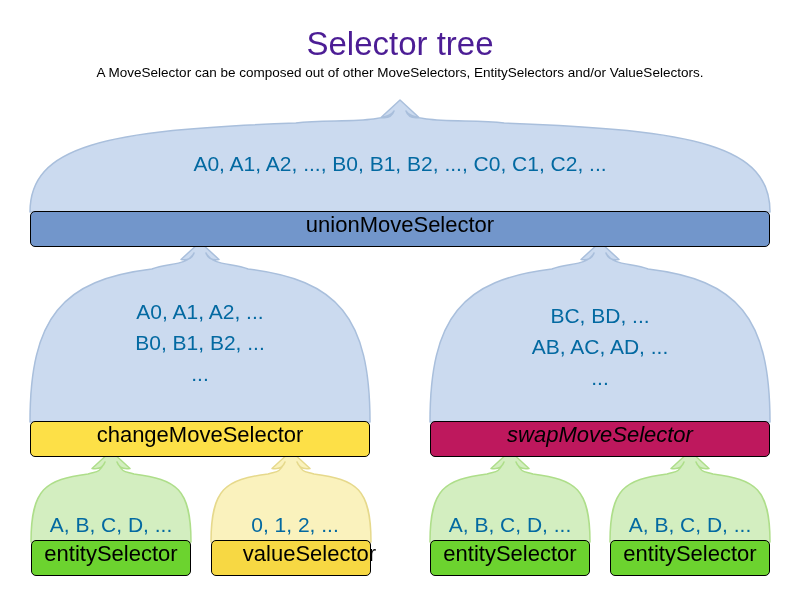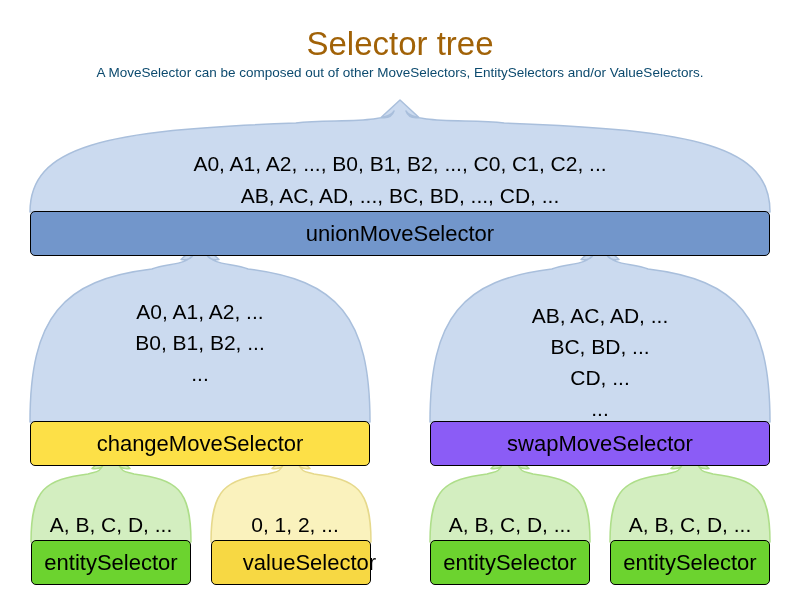--- a/index.html
+++ b/index.html
@@ -3,36 +3,36 @@
 <meta charset="utf-8">
 <style>
   html,body { margin:0; padding:0; background:#ffffff; }
   .stage {
     position:relative; width:800px; height:600px; overflow:hidden;
     font-family:"Liberation Sans","DejaVu Sans",sans-serif; color:#000;
     background:#ffffff;
   }
   .title {
     position:absolute; top:26px; left:0; width:800px;
-    font-size:33px; line-height:36px; text-align:center; color:#a16207;
+    font-size:33px; line-height:36px; text-align:center; color:#4c1d95;
   }
   .subtitle {
     position:absolute; top:64px; left:0; width:800px;
-    font-size:13.5px; line-height:17px; text-align:center; color:#0c4a6e;
+    font-size:13.5px; line-height:17px; text-align:center; color:#000000;
   }
   svg.plumes { position:absolute; left:0; top:0; }
   .plume { stroke-width:1.5; stroke-linejoin:round; }
   .bar {
-    position:absolute; box-sizing:border-box; height:45px;
+    position:absolute; box-sizing:border-box; height:36px;
     border:1.6px solid #000; border-radius:5px;
-    display:flex; align-items:center; justify-content:center;
+    display:flex; align-items:flex-start; justify-content:center;
     font-size:22px; white-space:nowrap;
   }
   .ctext {
-    position:absolute; text-align:center; font-size:21px; color:#000000;
+    position:absolute; text-align:center; font-size:21px; color:#0369a1;
   }
   .ctext div { white-space:nowrap; }
 </style>
 </head>
 <body>
 
 <div class="stage">
 
   <div class="title">Selector tree</div>
   <div class="subtitle">A MoveSelector can be composed out of other MoveSelectors, EntitySelectors and/or ValueSelectors.</div>
@@ -42,42 +42,40 @@
     <path id="plume-change" class="plume" fill="#cbdaef" stroke="#a9bfdc" d="M 30 422 C 30 317.02 62.4 279.915 151.83999999999997 269.055 C 169.04 262.72 187 266 194 253 C 192.5 257.5 188 260.5 181 259.5 L 200 242 L 219 259.5 C 212 260.5 207.5 257.5 206 253 C 213 266 230.96 262.72 248.16 269.055 C 337.6 279.915 370 317.02 370 422 Z"></path>
     <path id="plume-swap" class="plume" fill="#cbdaef" stroke="#a9bfdc" d="M 430 422 C 430 317.02 462.4 279.915 551.84 269.055 C 569.04 262.72 587 266 594 253 C 592.5 257.5 588 260.5 581 259.5 L 600 242 L 619 259.5 C 612 260.5 607.5 257.5 606 253 C 613 266 630.96 262.72 648.16 269.055 C 737.6 279.915 770 317.02 770 422 Z"></path>
     <path id="plume-entity-left" class="plume" fill="#d3eec0" stroke="#aede8a" d="M 31 542 C 31 488.64 45.400000000000006 479.52 88.03999999999999 474 C 96.24 470.78 98 475 105 462 C 103.5 466.5 99 469.5 92 468.5 L 111 451 L 130 468.5 C 123 469.5 118.5 466.5 117 462 C 124 475 125.76 470.78 133.96 474 C 176.6 479.52 191 488.64 191 542 Z"></path>
     <path id="plume-value-left" class="plume" fill="#faf2bd" stroke="#e6d98c" d="M 211 542 C 211 488.64 225.4 479.52 268.04 474 C 276.24 470.78 278 475 285 462 C 283.5 466.5 279 469.5 272 468.5 L 291 451 L 310 468.5 C 303 469.5 298.5 466.5 297 462 C 304 475 305.76 470.78 313.96000000000004 474 C 356.6 479.52 371 488.64 371 542 Z"></path>
     <path id="plume-entity-mid" class="plume" fill="#d3eec0" stroke="#aede8a" d="M 430 542 C 430 488.64 444.4 479.52 487.04 474 C 495.24 470.78 497 475 504 462 C 502.5 466.5 498 469.5 491 468.5 L 510 451 L 529 468.5 C 522 469.5 517.5 466.5 516 462 C 523 475 524.76 470.78 532.96 474 C 575.6 479.52 590 488.64 590 542 Z"></path>
     <path id="plume-entity-right" class="plume" fill="#d3eec0" stroke="#aede8a" d="M 610 542 C 610 488.64 624.4 479.52 667.04 474 C 675.24 470.78 677 475 684 462 C 682.5 466.5 678 469.5 671 468.5 L 690 451 L 709 468.5 C 702 469.5 697.5 466.5 696 462 C 703 475 704.76 470.78 712.96 474 C 755.6 479.52 770 488.64 770 542 Z"></path>
   </svg>
 
   <div class="ctext" style="left:30px;top:148px;width:740px;line-height:32px">
     <div>A0, A1, A2, ..., B0, B1, B2, ..., C0, C1, C2, ...</div>
-    <div>AB, AC, AD, ..., BC, BD, ..., CD, ...</div>
   </div>
   <div class="bar" style="left: 30px; top: 211px; width: 740px; background: rgb(114, 150, 203);">
     <span>unionMoveSelector</span>
   </div>
 
   <div class="ctext" style="left:30px;top:296px;width:340px;line-height:31px">
     <div>A0, A1, A2, ...</div>
     <div>B0, B1, B2, ...</div>
     <div>...</div>
   </div>
   <div class="bar" style="left: 30px; top: 421px; width: 340px; background: #fde047;">
     <span>changeMoveSelector</span>
   </div>
 
   <div class="ctext" style="left:430px;top:300px;width:340px;line-height:31px">
+    <div>BC, BD, ...</div>
     <div>AB, AC, AD, ...</div>
-    <div>BC, BD, ...</div>
-    <div>CD, ...</div>
     <div>...</div>
   </div>
-  <div class="bar" style="left: 430px; top: 421px; width: 340px; background: #8b5cf6;">
+  <div class="bar" style="left: 430px; top: 421px; width: 340px; background: #be185d; font-style: italic;">
     <span>swapMoveSelector</span>
   </div>
 
   <div class="ctext" style="left:31px;top:512px;width:160px;line-height:26px">
     <div>A, B, C, D, ...</div>
   </div>
   <div class="bar" style="left: 31px; top: 540px; width: 160px; background: rgb(108, 211, 47);">
     <span>entitySelector</span>
   </div>
 

